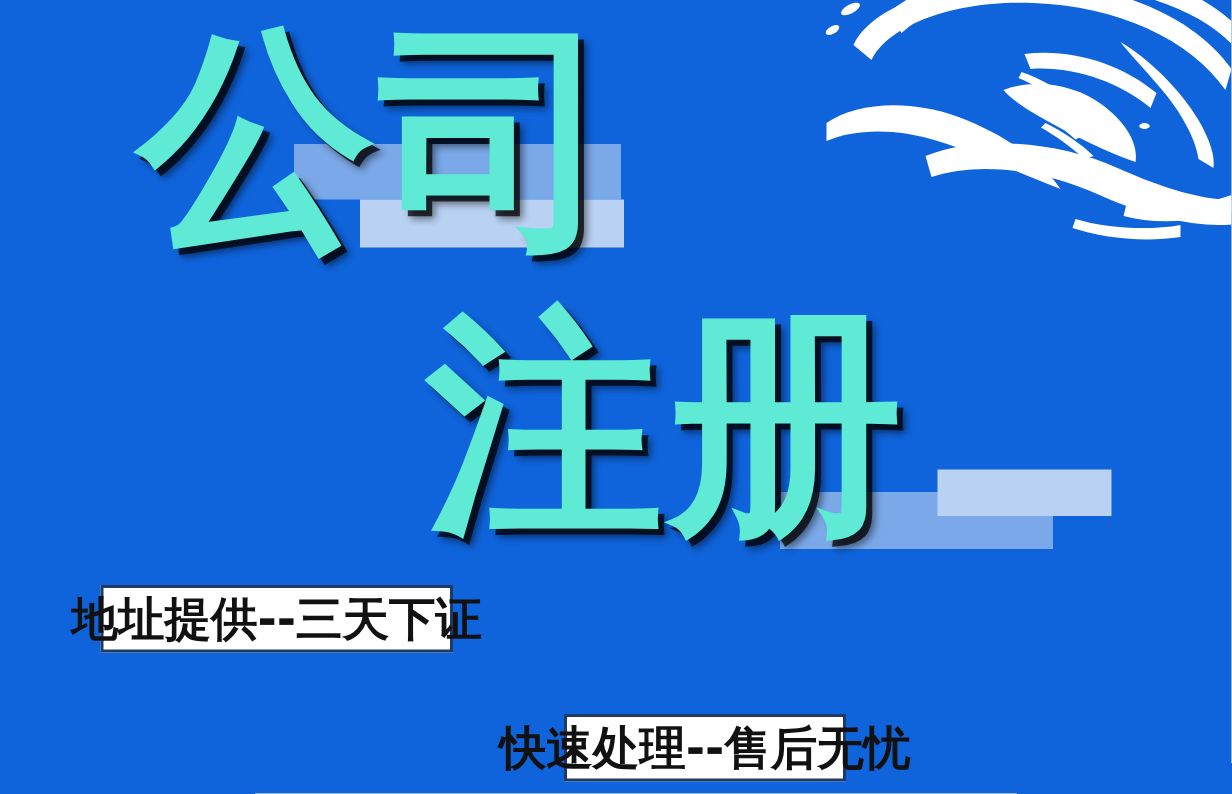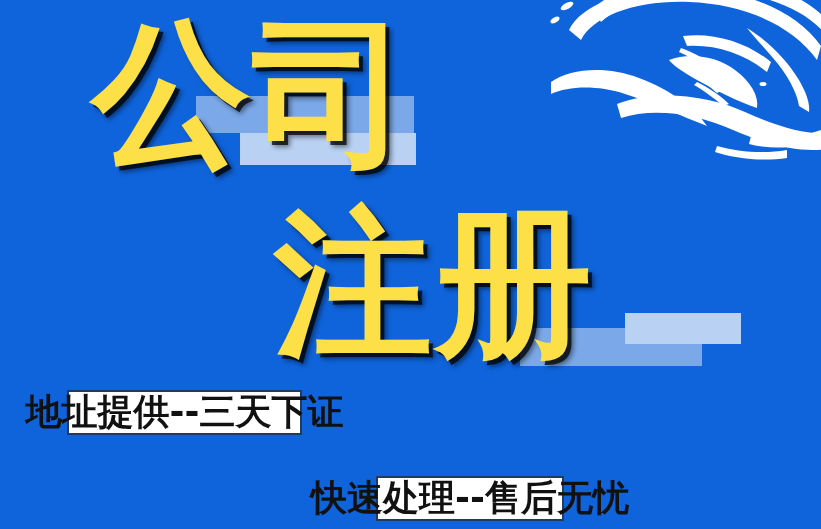--- a/index.html
+++ b/index.html
@@ -37,52 +37,52 @@
 
   #hl-gongsi-1 { left: 196px; top: 96px;  width: 218px; height: 37px; }
   #hl-gongsi-2 { left: 240px; top: 133px; width: 176px; height: 32px; }
 
   #hl-zhuce-1  { left: 520px; top: 328px; width: 182px; height: 38px; }
   #hl-zhuce-2  { left: 625px; top: 313px; width: 116px; height: 31px; }
 
   
   .headline {
     position: absolute;
-    color: #fde047;
+    color: #5eead4;
     font-weight: 700;
     line-height: 1;
     letter-spacing: 2px;
     white-space: nowrap;
     text-shadow:
        4px 4px 0   rgba(0,0,0,0.72),
        6px 6px 5px rgba(0,0,0,0.45);
     font-family: "DejaVu Sans", "Liberation Sans", sans-serif;
   }
   #headline-line-1 {
     left: 92px;
     top: 14px;
     font-size: 158px;
   }
   #headline-line-2 {
-    left: 274px;
+    left: 284px;
     top: 204px;
     font-size: 158px;
   }
 
   
   .caption-box {
     position: absolute;
     background: #ffffff;
     border: 2px solid #1f3a66;
     box-sizing: border-box;
     display: flex;
     align-items: center;
     justify-content: center;
     color: #111111;
-    font-size: 36px;
+    font-size: 31px;
     font-weight: 700;
     letter-spacing: 0px;
     white-space: nowrap;
     font-family: "DejaVu Sans", "Liberation Sans", sans-serif;
   }
   #caption-box-1 {
     left: 67px;
     top: 390px;
     width: 235px;
     height: 45px;

